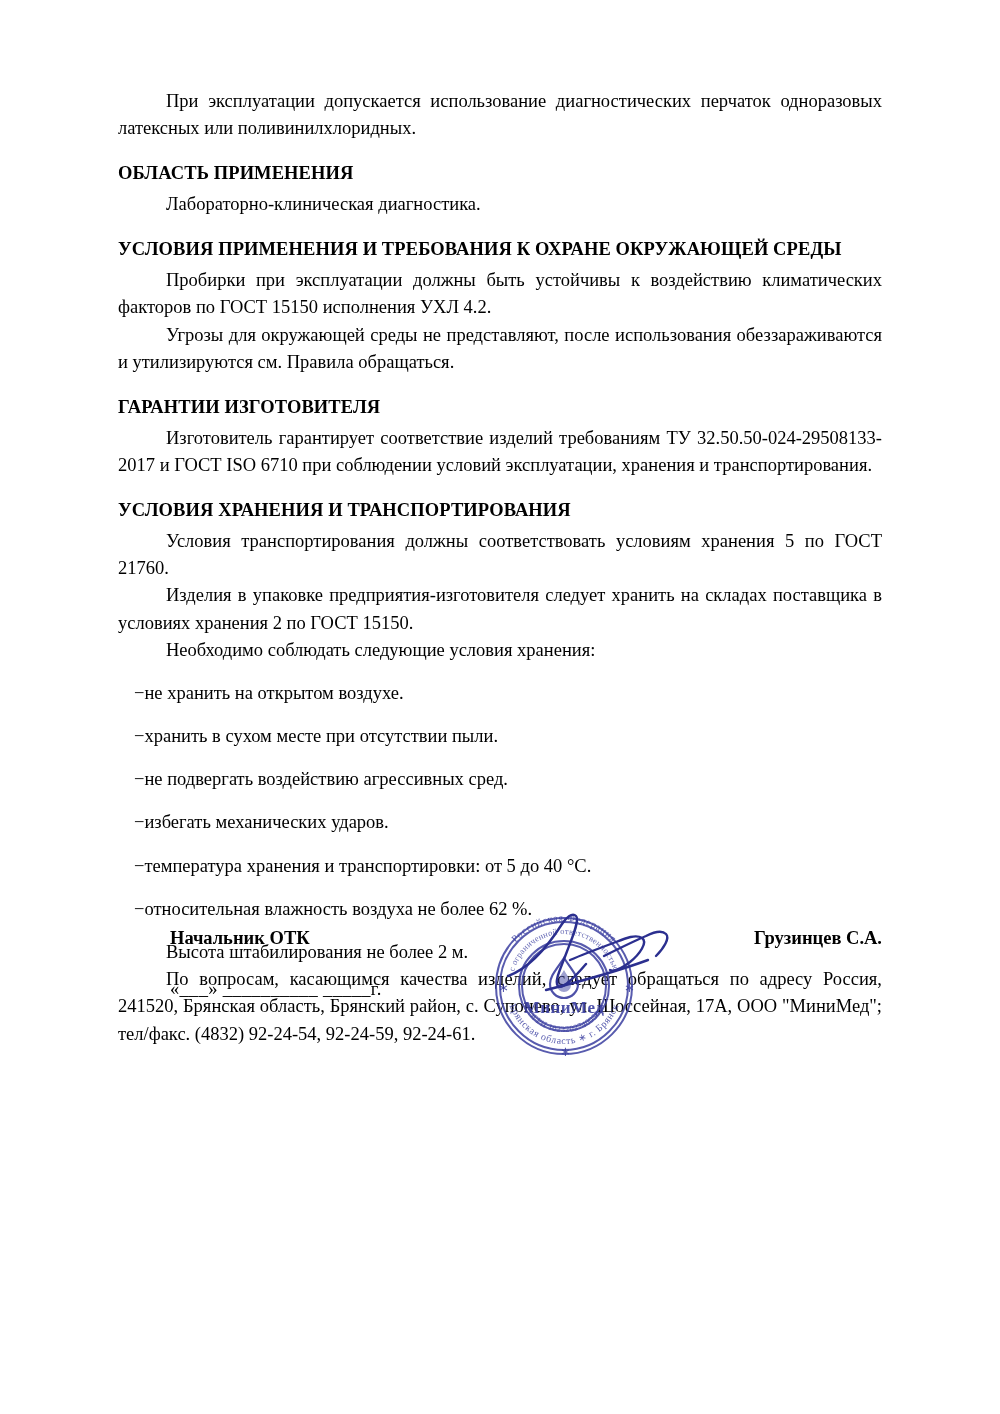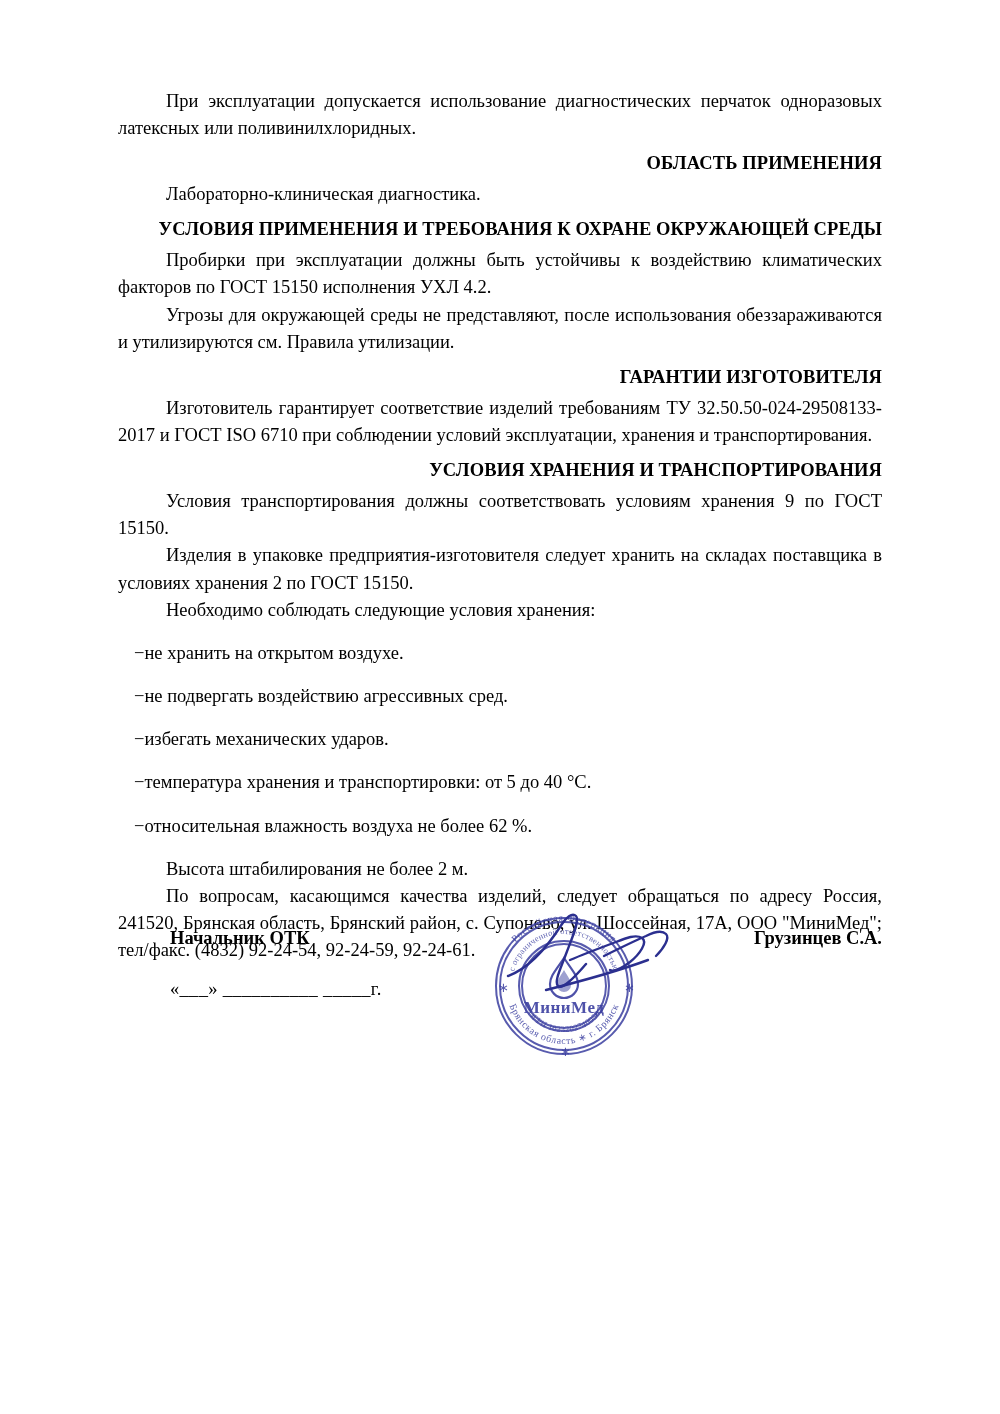--- a/index.html
+++ b/index.html
@@ -26,24 +26,24 @@
     margin: 0;
     font-size: 18.5px;
     line-height: 1.47;
     text-align: justify;
     text-justify: inter-word;
   }
   p.indent {
     text-indent: 48px;
   }
   h2 {
-    margin: 8px 0 4px 0;
+    margin: 18px 0 4px 0;
     font-size: 18.5px;
     font-weight: bold;
-    text-align: right;
+    text-align: left;
     line-height: 1.45;
     letter-spacing: 0.1px;
   }
   .dash-line {
     margin: 16px;
     font-size: 18.5px;
     line-height: 1.47;
     text-align: left;
   }
 
@@ -104,32 +104,33 @@
 
   <div class="content">
 
     <p class="indent">При эксплуатации допускается использование диагностических перчаток одноразовых латексных или поливинилхлоридных.</p>
 
     <h2>ОБЛАСТЬ ПРИМЕНЕНИЯ</h2>
     <p class="indent">Лабораторно-клиническая диагностика.</p>
 
     <h2>УСЛОВИЯ ПРИМЕНЕНИЯ И ТРЕБОВАНИЯ К ОХРАНЕ ОКРУЖАЮЩЕЙ СРЕДЫ</h2>
     <p class="indent">Пробирки при эксплуатации должны быть устойчивы к воздействию климатических факторов по ГОСТ 15150 исполнения УХЛ 4.2.</p>
-    <p class="indent">Угрозы для окружающей среды не представляют, после использования обеззараживаются и утилизируются см. Правила утилизации.</p>
+    <p class="indent">Угрозы для окружающей среды не представляют, после использования обеззараживаются и утилизируются см. Правила обращаться.</p>
 
     <h2>ГАРАНТИИ ИЗГОТОВИТЕЛЯ</h2>
     <p class="indent">Изготовитель гарантирует соответствие изделий требованиям ТУ 32.50.50-024-29508133-2017 и ГОСТ ISO 6710 при соблюдении условий эксплуатации, хранения и транспортирования.</p>
 
     <h2>УСЛОВИЯ ХРАНЕНИЯ И ТРАНСПОРТИРОВАНИЯ</h2>
-    <p class="indent">Условия транспортирования должны соответствовать условиям хранения 9 по ГОСТ 15150.</p>
+    <p class="indent">Условия транспортирования должны соответствовать условиям хранения 5 по ГОСТ 21760.</p>
     <p class="indent">Изделия в упаковке предприятия-изготовителя следует хранить на складах поставщика в условиях хранения 2 по ГОСТ 15150.</p>
     <p class="indent">Необходимо соблюдать следующие условия хранения:</p>
 
     <div class="storage-list">
       <p class="dash-line">−не хранить на открытом воздухе.</p>
+      <p class="dash-line">−хранить в сухом месте при отсутствии пыли.</p>
       <p class="dash-line">−не подвергать воздействию агрессивных сред.</p>
       <p class="dash-line">−избегать механических ударов.</p>
       <p class="dash-line">−температура хранения и транспортировки: от 5 до 40 °С.</p>
       <p class="dash-line">−относительная влажность воздуха не более 62 %.</p>
     </div>
 
     <p class="indent">Высота штабилирования не более 2 м.</p>
     <p class="indent">По вопросам, касающимся качества изделий, следует обращаться по адресу Россия, 241520, Брянская область, Брянский район, с. Супонево, ул. Шоссейная, 17А, ООО "МиниМед"; тел/факс. (4832) 92-24-54, 92-24-59, 92-24-61.</p>
 
   </div>

